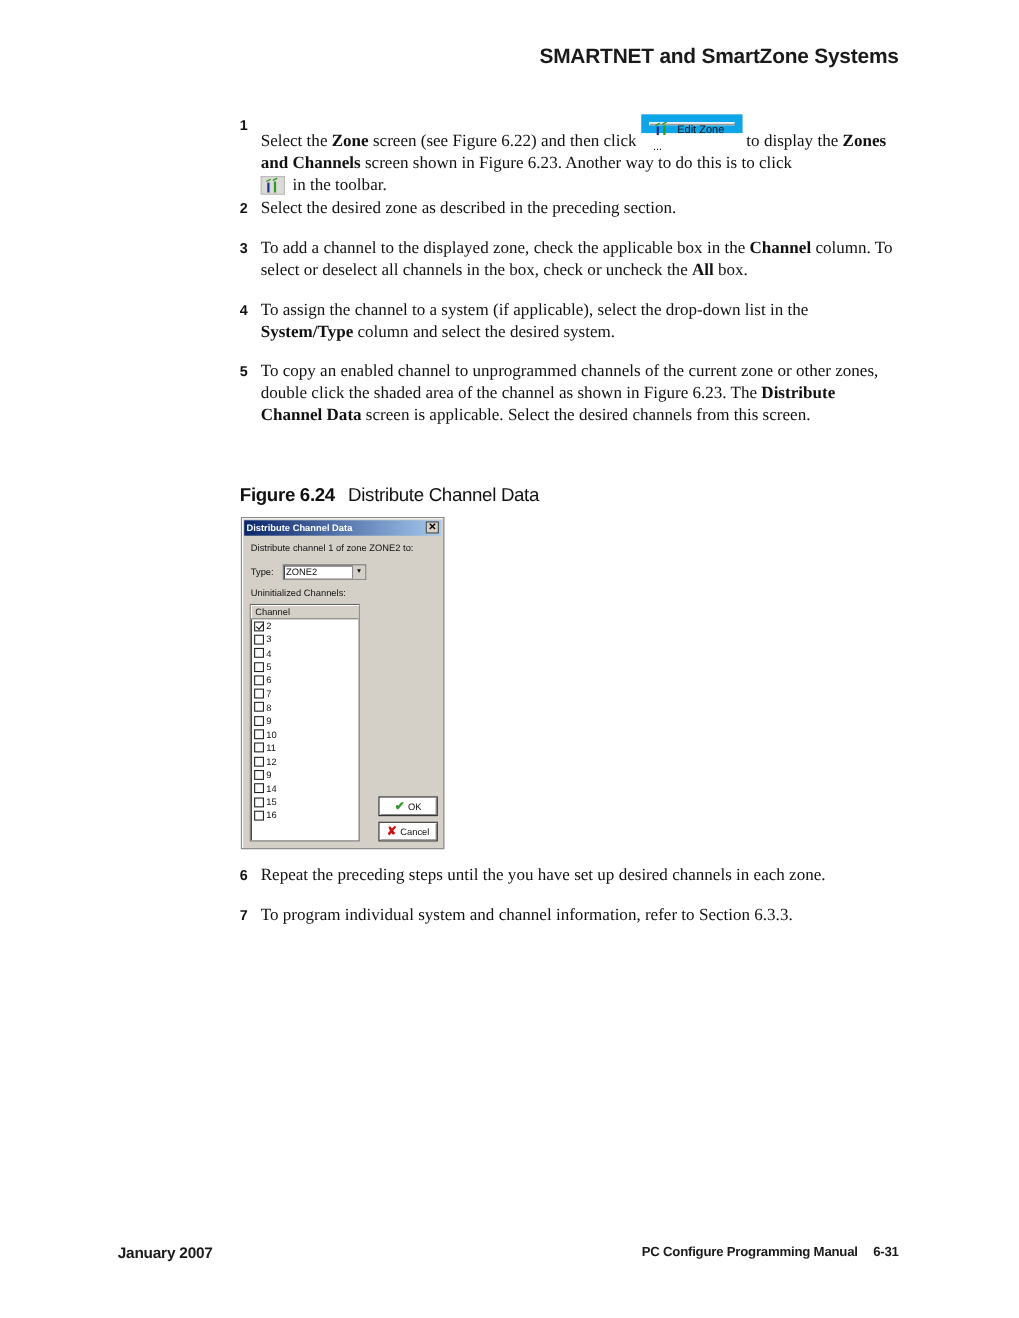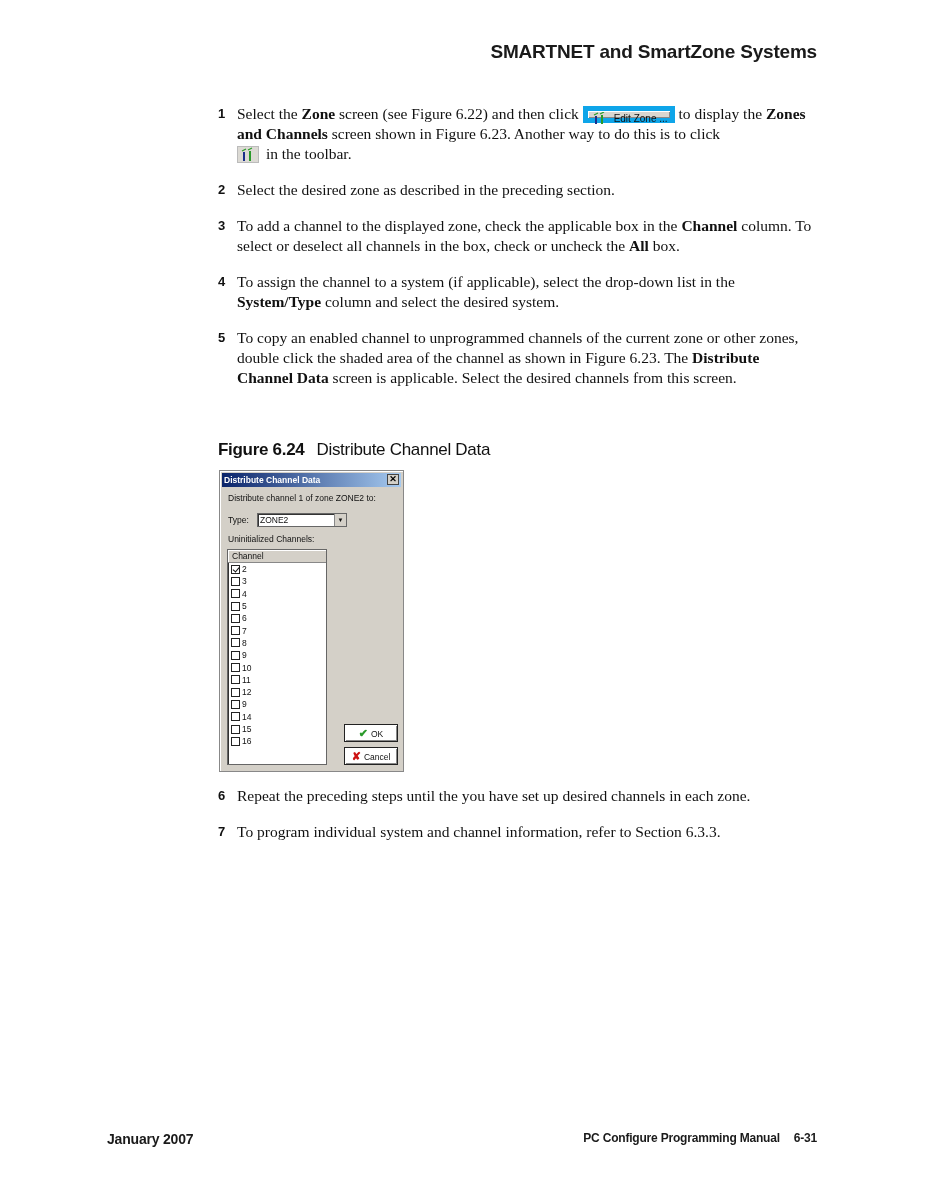--- a/index.html
+++ b/index.html
@@ -5,31 +5,31 @@
   html, body { margin: 0; padding: 0; background: #ffffff; }
   body { width: 926px; height: 1198px; position: relative; overflow: hidden; }
   .hdr { position: absolute; top: 41px; right: 109px; font-family: "Liberation Sans", sans-serif; font-weight: bold; font-size: 19px; color: #1a1a1a; letter-spacing: -0.2px; }
   .ftr-left { position: absolute; top: 1131px; left: 107px; font-family: "Liberation Sans", sans-serif; font-weight: bold; font-size: 14px; color: #1a1a1a; letter-spacing: -0.2px; }
   .ftr-right { position: absolute; top: 1131px; right: 109px; font-family: "Liberation Sans", sans-serif; font-weight: bold; font-size: 12px; color: #1a1a1a; letter-spacing: -0.2px; }
   .ftr-right .pg { margin-left: 14px; }
   .step { position: absolute; left: 218px; width: 600px; font-family: "Liberation Serif", serif; font-size: 15.5px; line-height: 20px; color: #111; }
   .step .num { position: absolute; left: 0; top: 0; font-family: "Liberation Sans", sans-serif; font-weight: bold; font-size: 13px; }
   .step .txt { margin-left: 19px; display: block; }
   .step b { font-weight: bold; }
-  .inline-btn { display: inline-block; vertical-align: -3px; width: 92px; height: 17px; box-sizing: border-box; border: 5px solid #0ea5e9; background: #d8d6d0; box-shadow: inset 1px 1px 0 #fff, inset -1px -1px 0 #888; font-family: "Liberation Sans", sans-serif; font-size: 10px; line-height: 15px; padding-left: 4px; color: #111; }
+  .inline-btn { display: inline-block; vertical-align: -3px; width: 92px; height: 17px; box-sizing: border-box; border: 7px solid #0ea5e9; background: #d8d6d0; box-shadow: inset 1px 1px 0 #fff, inset -1px -1px 0 #888; font-family: "Liberation Sans", sans-serif; font-size: 10px; line-height: 15px; padding-left: 4px; color: #111; }
   .inline-btn .bico { display: inline-block; width: 16px; height: 12px; vertical-align: -2px; margin-right: 6px; }
   .tb-icon { display: inline-block; vertical-align: -3px; width: 22px; height: 17px; box-sizing: border-box; background: #dcdad4; border: 1px solid #bbb; margin-right: 3px; }
   .fig-cap { position: absolute; left: 218px; top: 440px; font-family: "Liberation Sans", sans-serif; font-size: 17px; color: #111; letter-spacing: -0.3px; }
   .fig-cap .fnum { font-weight: bold; margin-right: 12px; }
   
   .dlg { position: absolute; left: 219px; top: 470px; width: 185px; height: 302px; box-sizing: border-box; background: #d4d0c8; border: 1px solid #888; box-shadow: inset 1px 1px 0 #fff; font-family: "Liberation Sans", sans-serif; font-size: 8.5px; color: #111; }
   .titlebar { position: absolute; left: 2px; top: 2px; right: 2px; height: 14px; background: linear-gradient(to right, #0a246a, #a6caf0); color: #fff; font-weight: bold; font-size: 8.5px; line-height: 14px; padding-left: 2px; }
   .close-btn { position: absolute; right: 2px; top: 1px; width: 12px; height: 11px; background: #d4d0c8; border: 1px solid #444; box-sizing: border-box; color: #000; font-size: 9px; line-height: 9px; text-align: center; font-weight: bold; }
   .dlg .lbl { position: absolute; left: 8px; }
-  .zone-select { position: absolute; left: 37px; top: 42px; width: 90px; height: 14px; box-sizing: border-box; background: #fff; border: 1px solid #666; box-shadow: inset 1px 1px 0 #333; font-size: 8.5px; line-height: 12px; padding-left: 2px; }
+  .zone-select { position: absolute; left: 37px; top: 42px; width: 76px; height: 14px; box-sizing: border-box; background: #fff; border: 1px solid #666; box-shadow: inset 1px 1px 0 #333; font-size: 8.5px; line-height: 12px; padding-left: 2px; }
   .zone-select .arr { position: absolute; right: 0; top: 0; width: 11px; height: 12px; background: #d4d0c8; border-left: 1px solid #888; text-align: center; font-size: 6px; line-height: 12px; }
   .list { position: absolute; left: 7px; top: 78px; width: 100px; height: 216px; box-sizing: border-box; background: #fff; border: 1px solid #666; box-shadow: inset 1px 1px 0 #333; }
   .list-hdr { height: 12px; background: #d4d0c8; border-bottom: 1px solid #888; box-shadow: inset 1px 1px 0 #fff; padding-left: 4px; font-size: 8.5px; line-height: 12px; }
   .list-row { height: 12.3px; display: flex; align-items: center; padding-left: 3px; font-size: 8.5px; }
   .cb { width: 9px; height: 9px; box-sizing: border-box; border: 1.5px solid #222; background: #fff; margin-right: 2px; position: relative; }
   .cb.on::after { content: ""; position: absolute; left: 1.5px; top: 0px; width: 3px; height: 5px; border-right: 1.5px solid #111; border-bottom: 1.5px solid #111; transform: rotate(40deg); }
   .dbtn { position: absolute; left: 124px; width: 54px; height: 18px; box-sizing: border-box; background: #ffffff; border: 1px solid #222; box-shadow: inset 1px 1px 0 #fff, inset -1px -1px 0 #888; font-size: 8.5px; line-height: 16px; text-align: center; }
   .dbtn .ic { font-weight: bold; font-size: 11px; margin-right: 3px; }
   .ok-ic { color: #2a9a2a; }
   .cancel-ic { color: #cc1111; }

